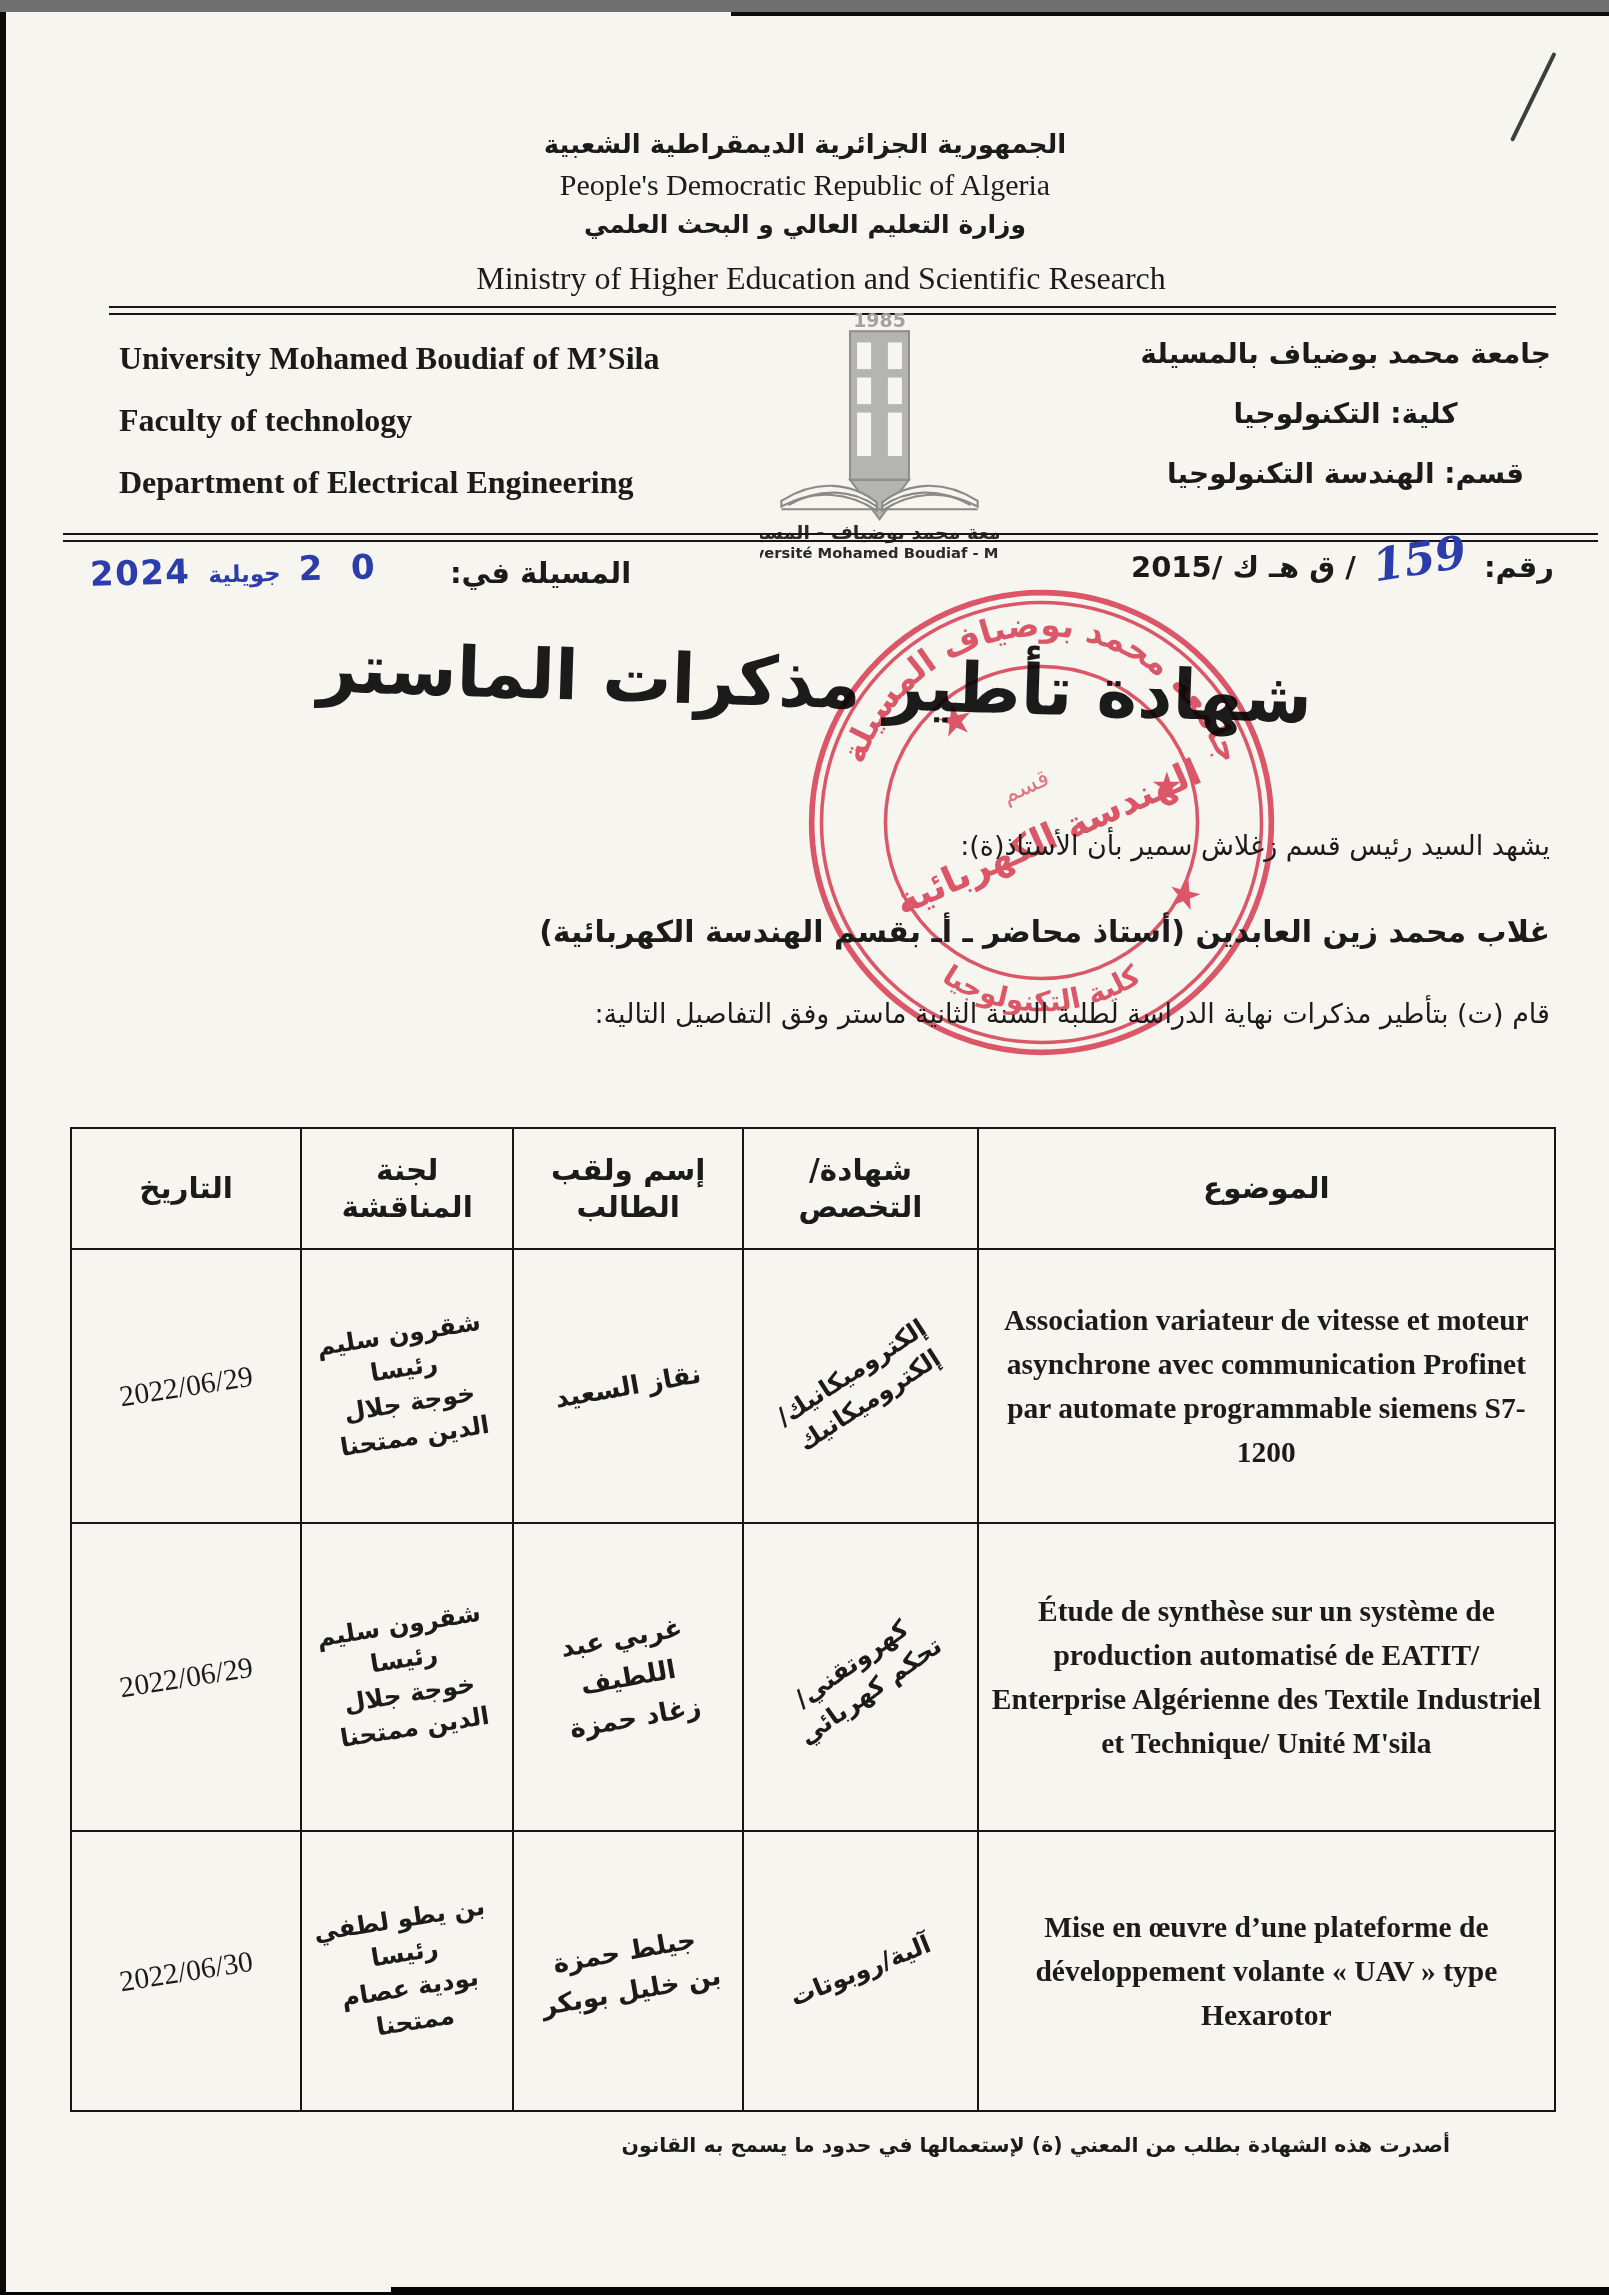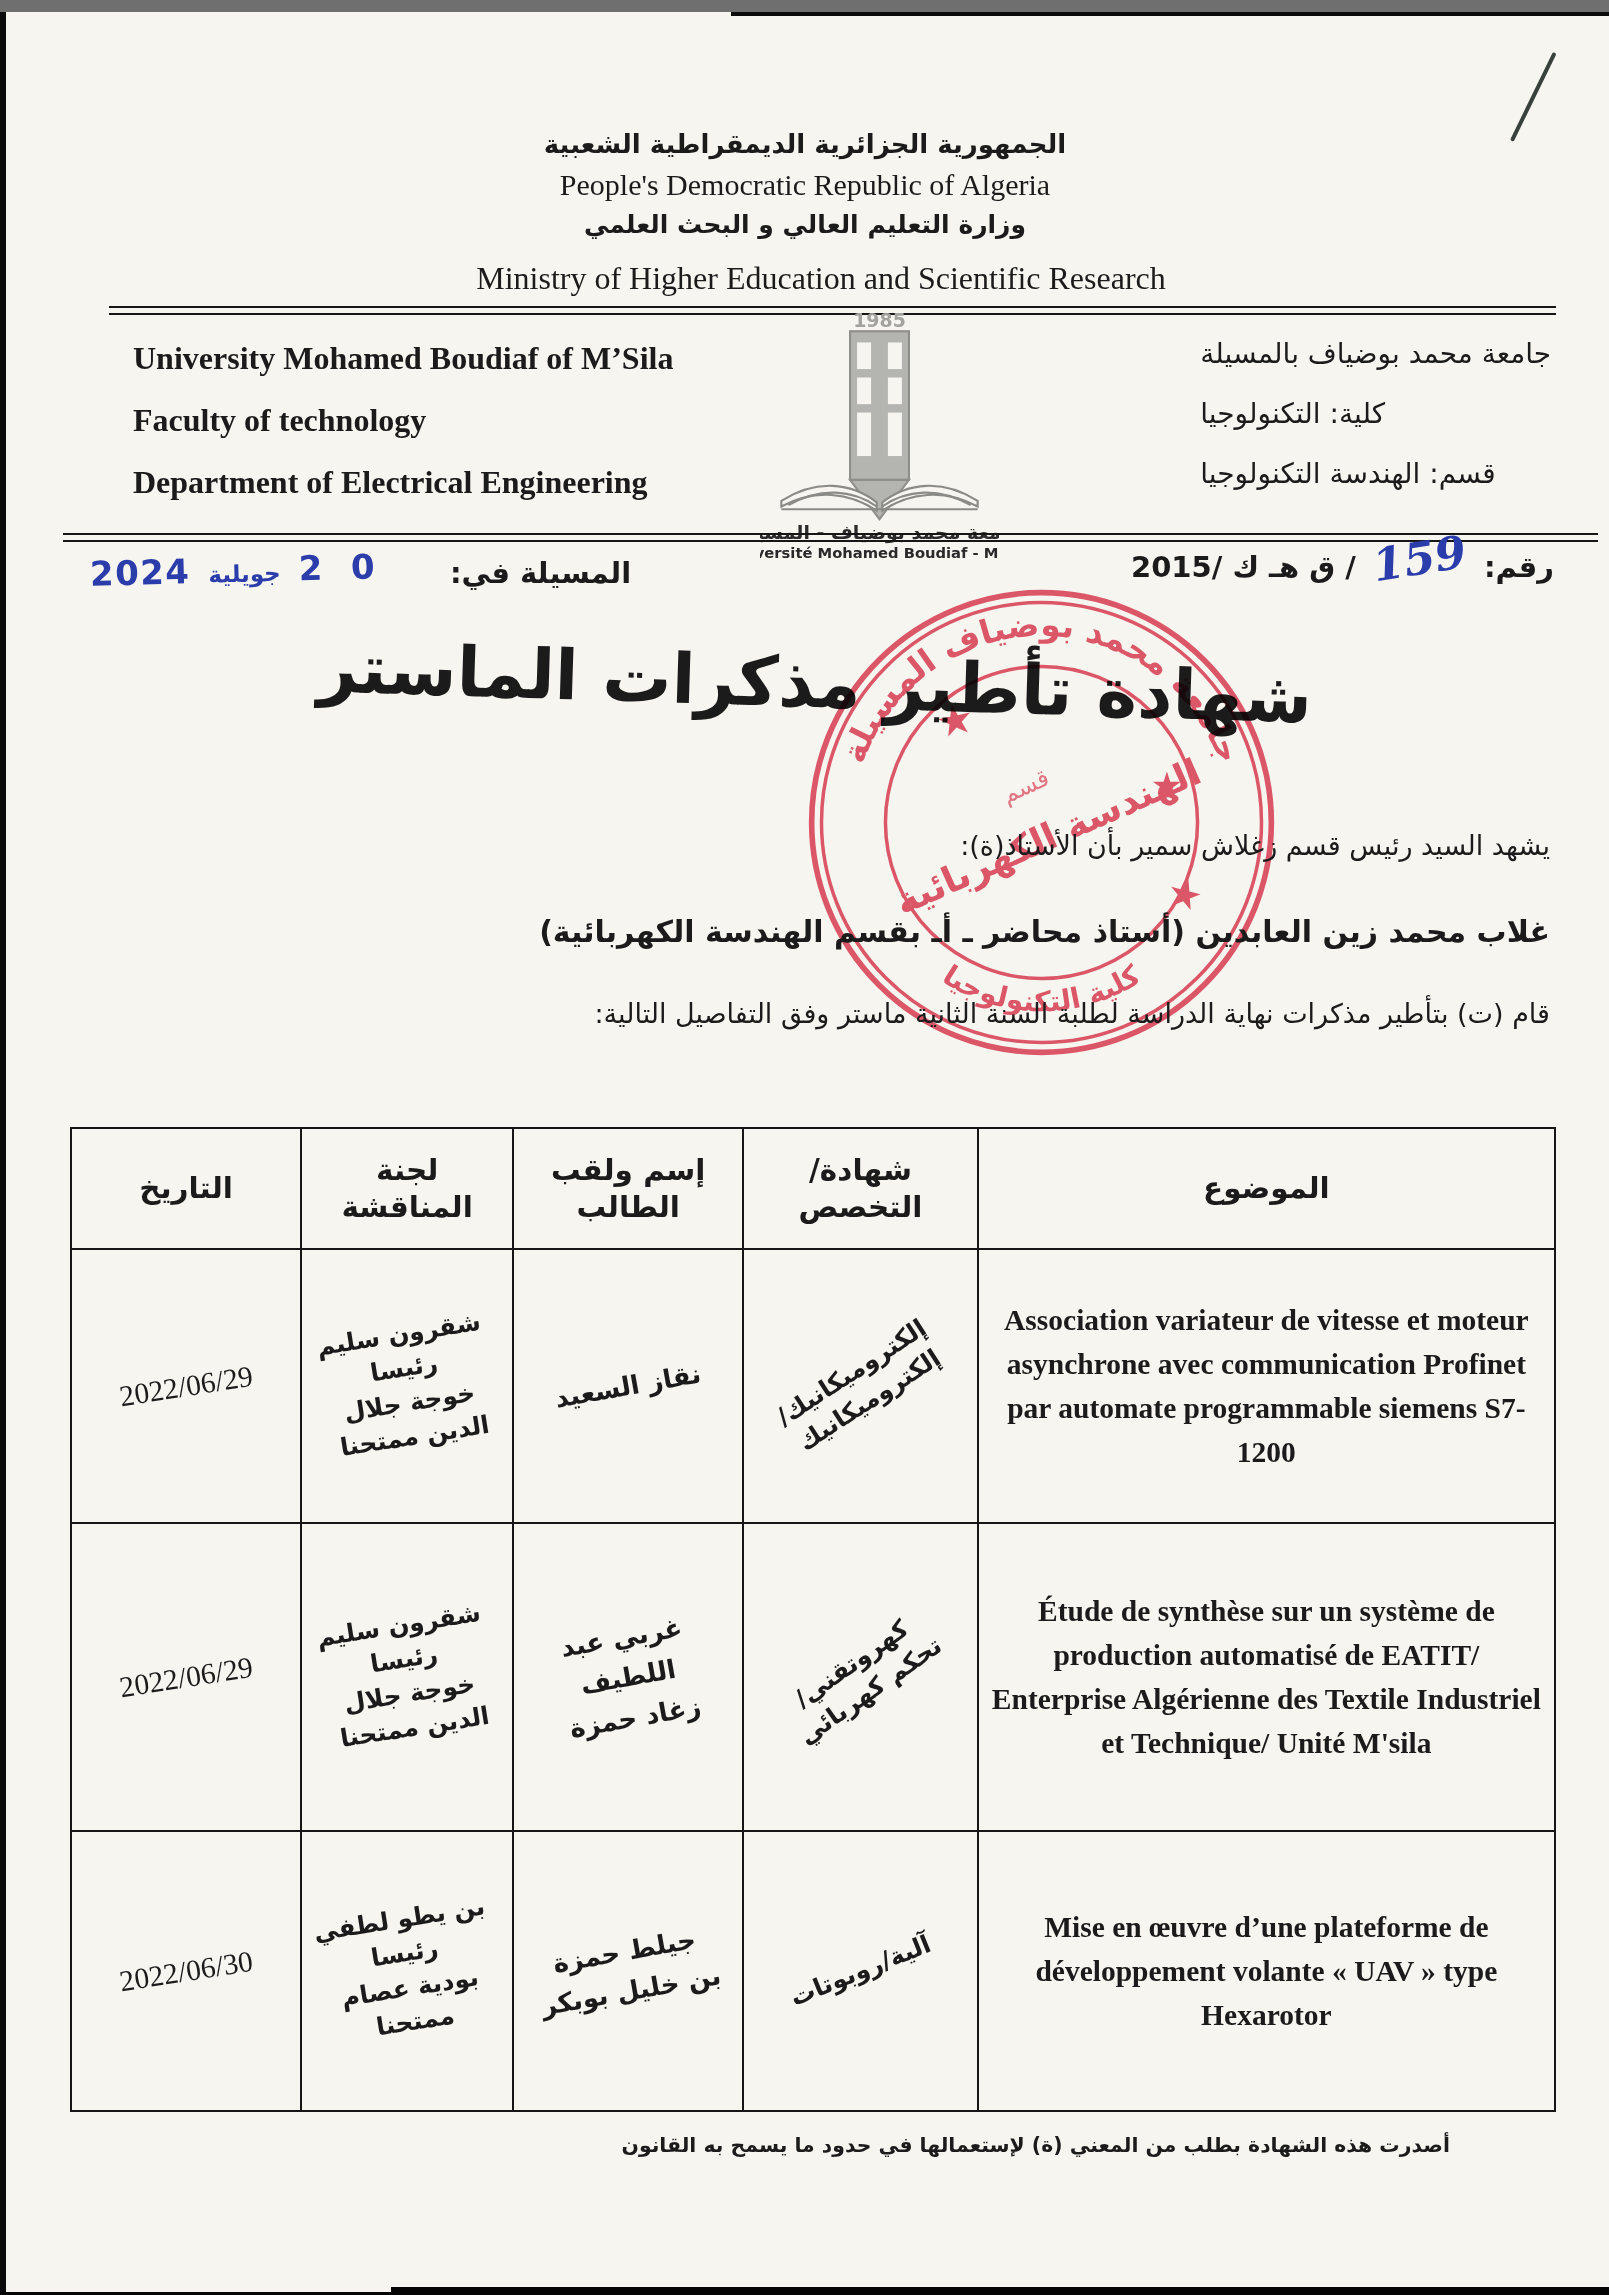--- a/index.html
+++ b/index.html
@@ -20,24 +20,24 @@
   .hdr{position:absolute;left:0;width:100%;text-align:center;white-space:nowrap;}
   .h-ar1{top:117px;font-size:26px;font-weight:bold;}
   .h-en1{top:156px;font-size:30px;font-family:"Liberation Serif",serif;}
   .h-ar2{top:198px;font-size:25px;font-weight:bold;}
   .h-en2{top:248px;font-size:32px;font-family:"Liberation Serif",serif;padding-left:16px;}
 
   .rule{position:absolute;height:4.9px;border-top:2.8px solid #161616;border-bottom:2.1px solid #161616;}
   .rule-1{top:294px;left:109px;width:1447px;}
   .rule-2{top:521px;left:63px;width:1535px;}
 
-  .inst-en{position:absolute;left:133px;top:315px;font-family:"Liberation Serif",serif;
+  .inst-en{position:absolute;left:119px;top:315px;font-family:"Liberation Serif",serif;
     font-weight:bold;font-size:32px;line-height:62px;white-space:nowrap;}
-  .inst-ar{position:absolute;right:59px;top:312px;text-align:left;direction:rtl;
-    font-weight:normal;font-size:28px;line-height:60px;white-space:nowrap;}
+  .inst-ar{position:absolute;right:59px;top:312px;text-align:center;direction:rtl;
+    font-weight:bold;font-size:28px;line-height:60px;white-space:nowrap;}
 
   .logo{position:absolute;left:760px;top:294px;}
 
   .ref-line{position:absolute;right:56px;top:538px;direction:rtl;font-weight:bold;
     font-size:29px;white-space:nowrap;}
   .hand-number{display:inline-block;font-family:"DejaVu Serif",serif;font-style:italic;
     font-weight:bold;font-size:45px;color:#2b3cab;transform:rotate(-9deg) translateY(-2.8px);
     margin:0 7px;line-height:0;}
   .place-line{position:absolute;left:450px;top:544px;direction:rtl;font-weight:bold;font-size:29px;}
   .date-stamp{position:absolute;left:90px;top:538px;direction:rtl;display:flex;align-items:baseline;

